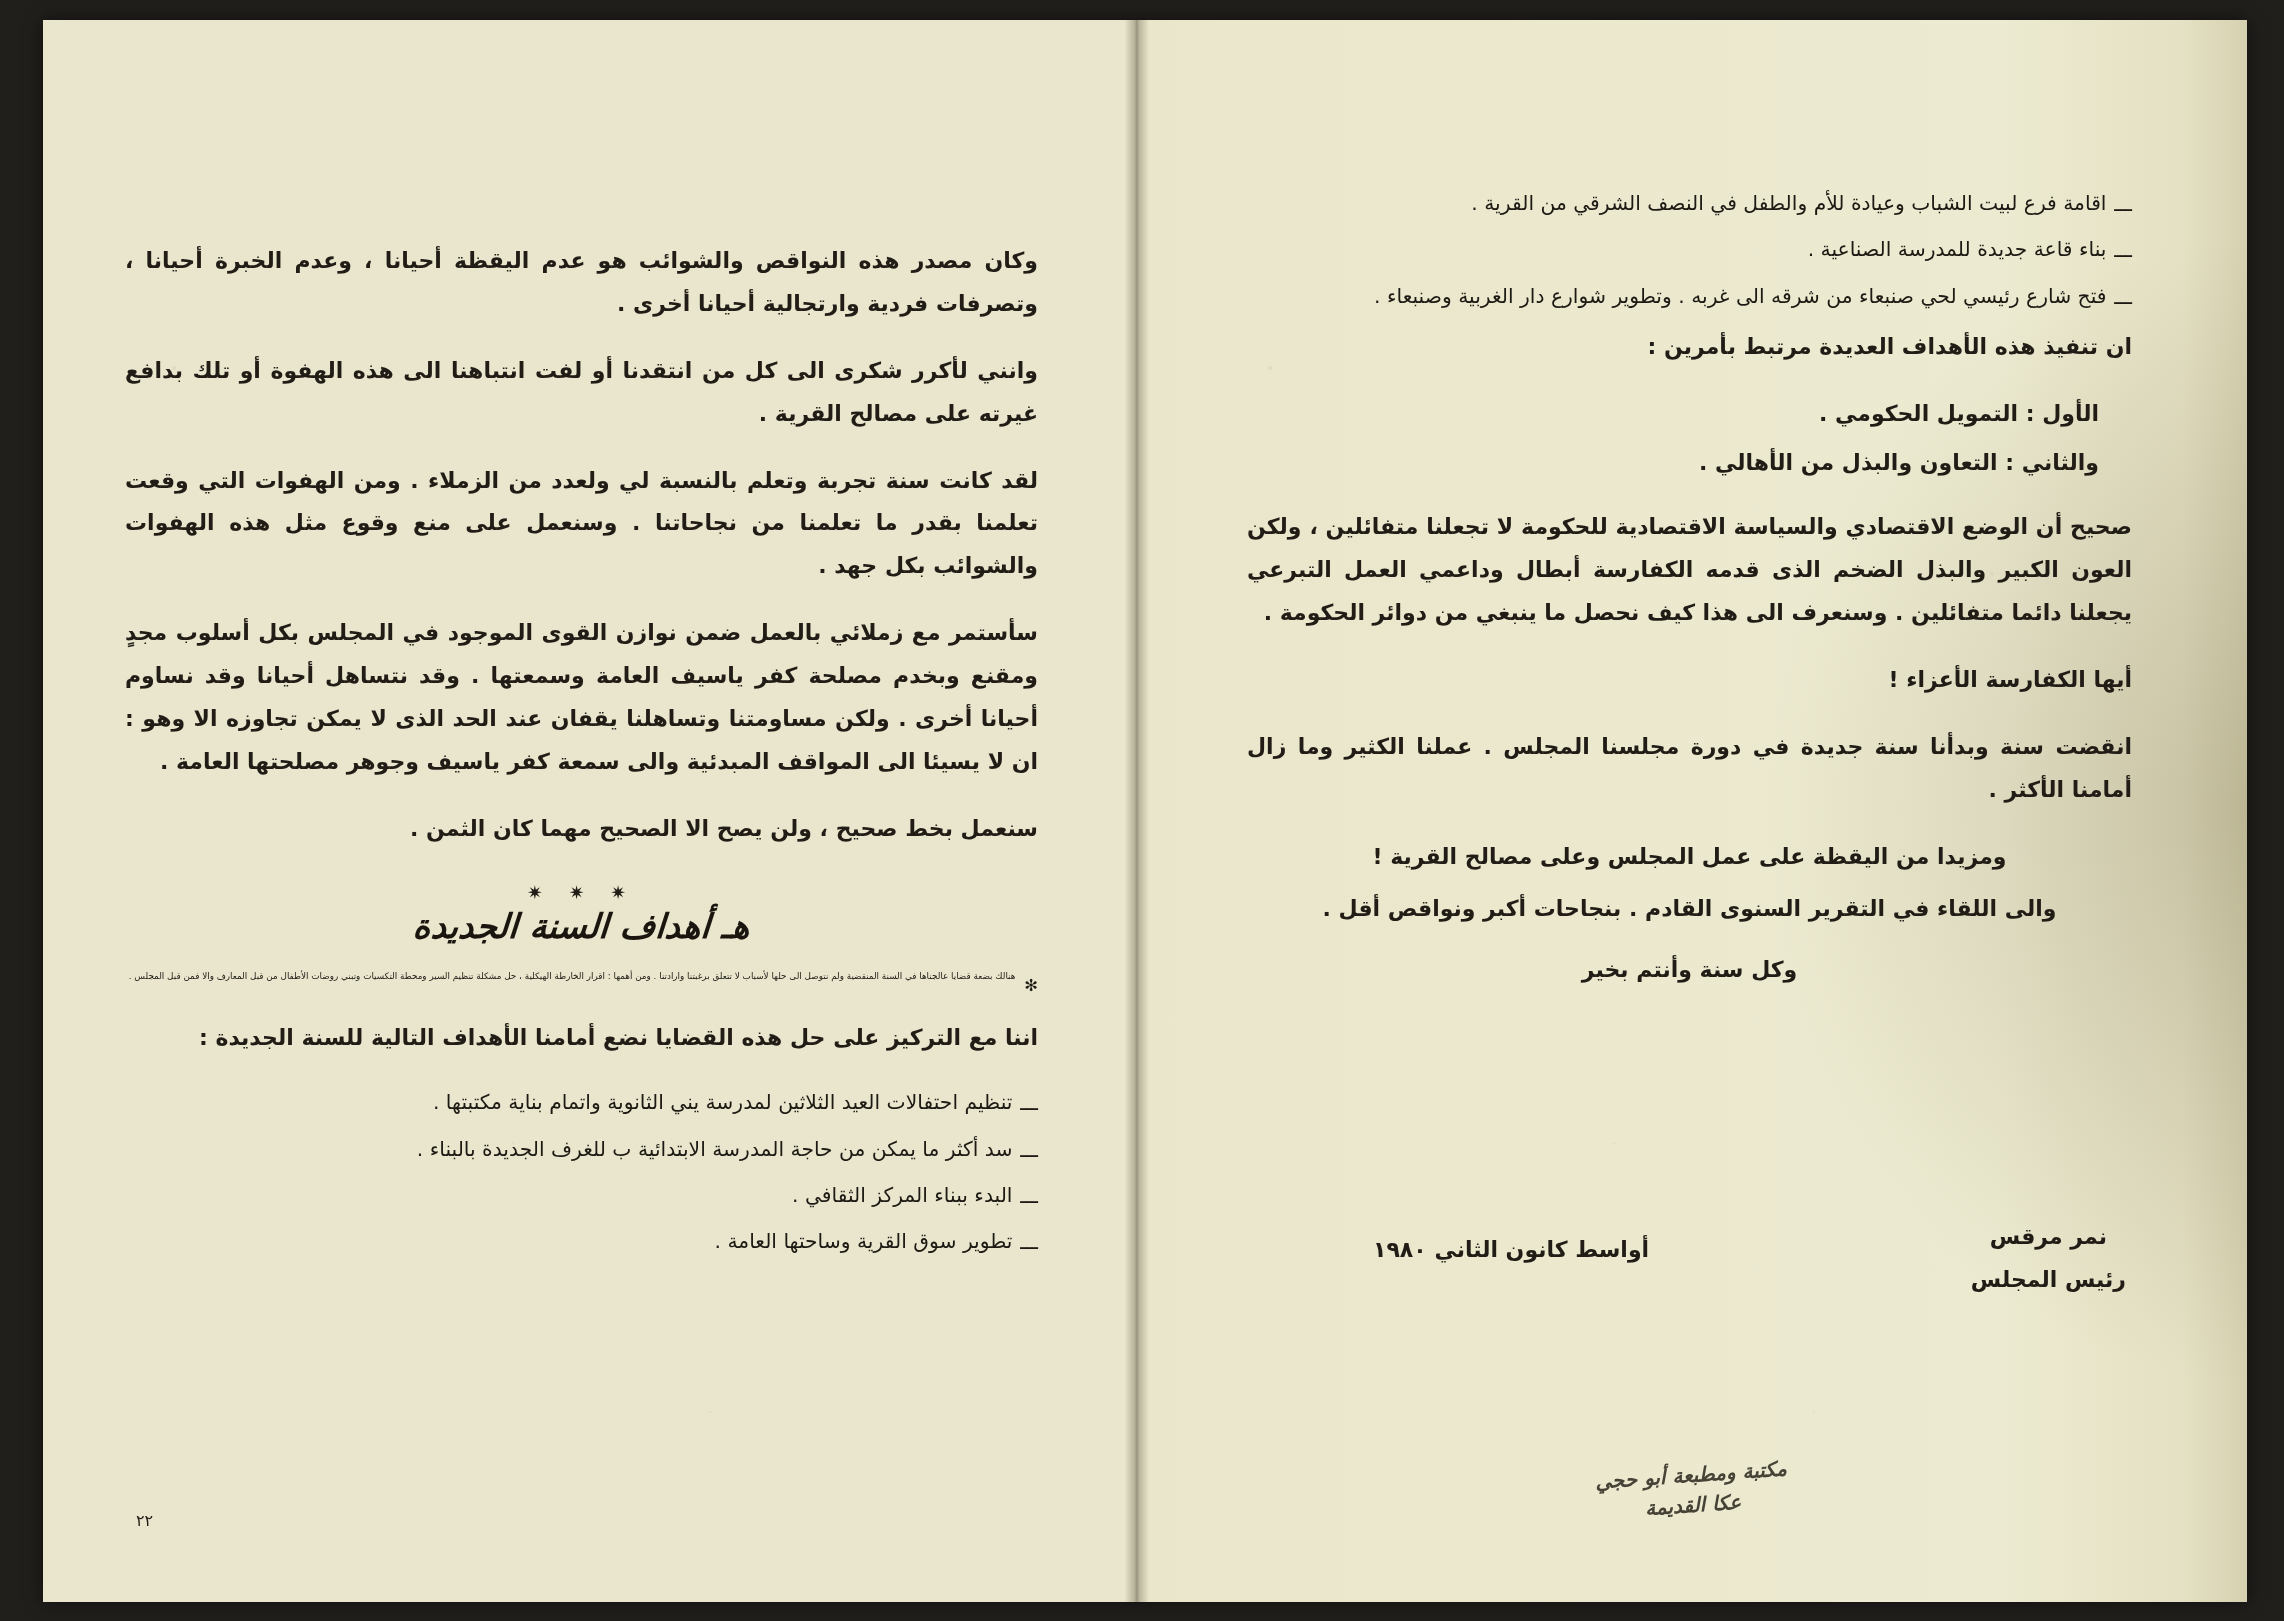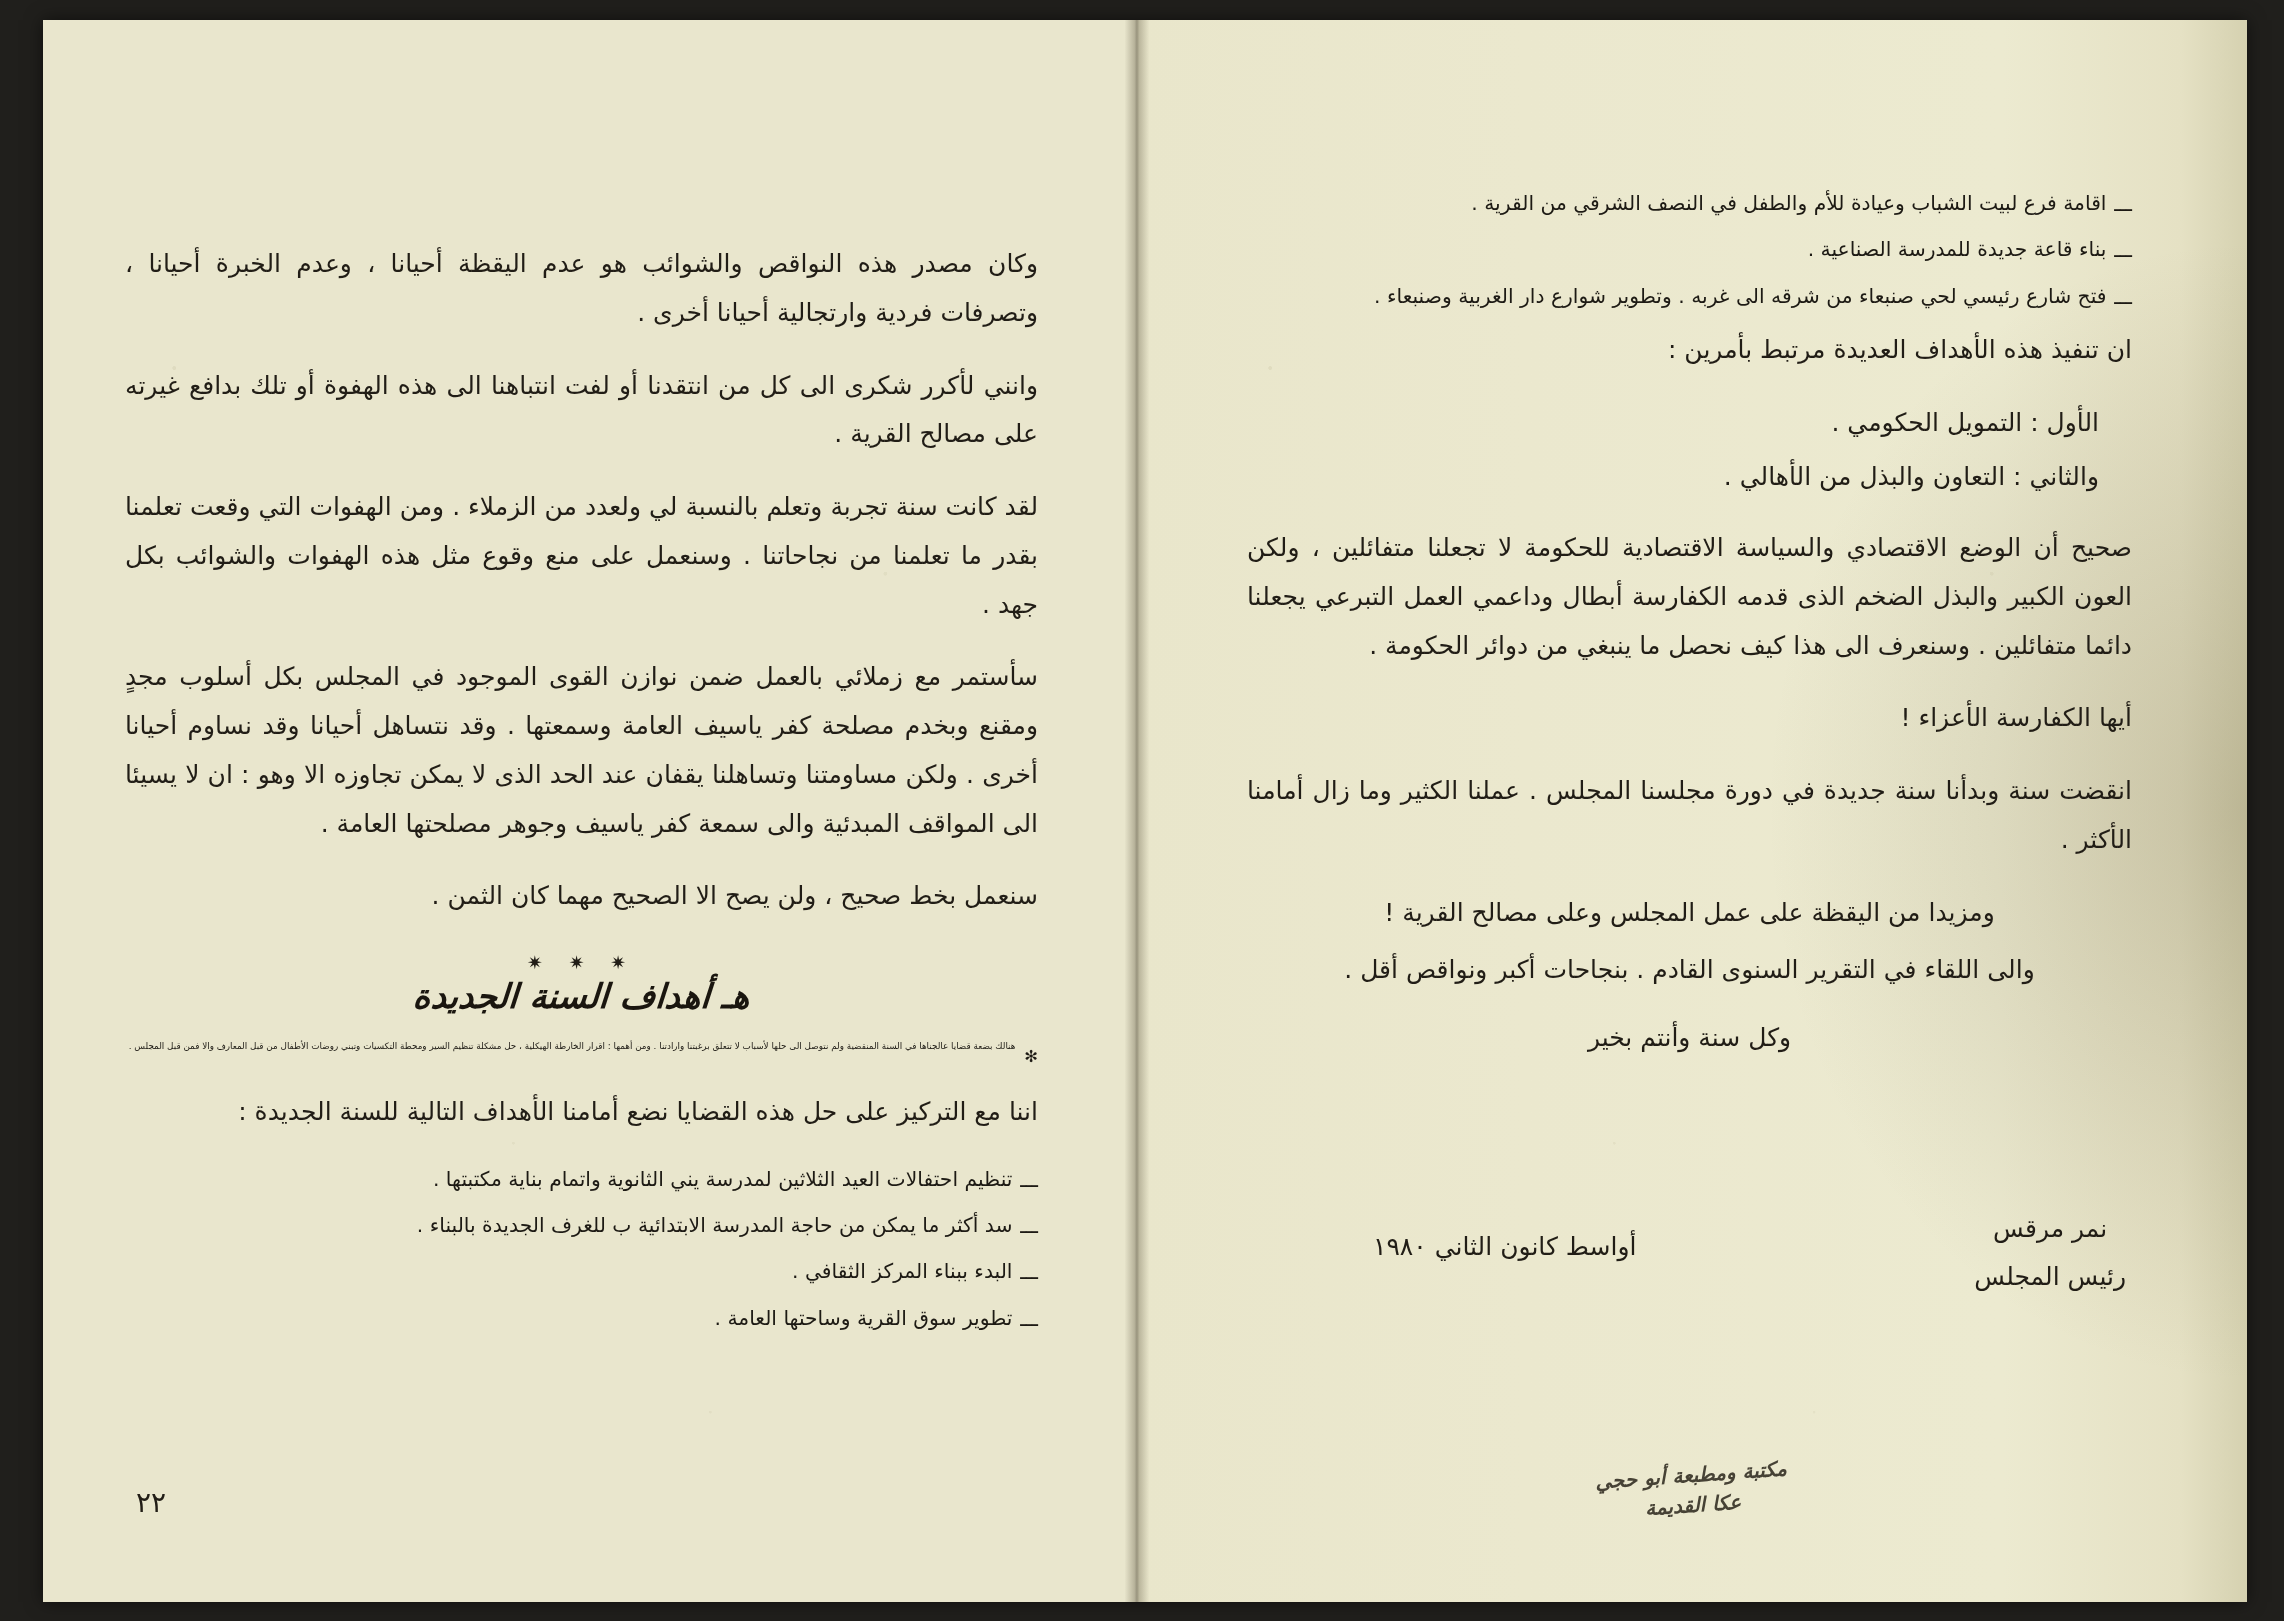--- a/index.html
+++ b/index.html
@@ -90,24 +90,24 @@
   }
 
   .leftbody {
     right: 115px;
     left: 110px;
     top: 165px;
   }
 
   p, li, div.ln {
     margin: 0;
-    font-size: 25px;
+    font-size: 22px;
     line-height: 1.95;
     letter-spacing: 0.1px;
-    font-weight: 400;
+    font-weight: 700;
     color: #211d16;
   }
 
   .para {
     margin-bottom: 24px;
     text-align: justify;
     text-align-last: right;
   }
 
   .dashline {
@@ -161,23 +161,23 @@
     padding-top: 5.5px;
   }
   .bullet-star .bx {
     flex: 1 1 auto;
     text-align: justify;
     text-align-last: right;
   }
 
   .page-number {
     position: absolute;
-    bottom: 83px;
+    bottom: 72px;
     left: 93px;
-    font-size: 28px;
+    font-size: 16px;
     color: #211d16;
     letter-spacing: 1.1px;
   }
 
   
   .signature-block {
     position: absolute;
     right: 121px;
     bottom: 300px;
     font-size: 20.3px;

